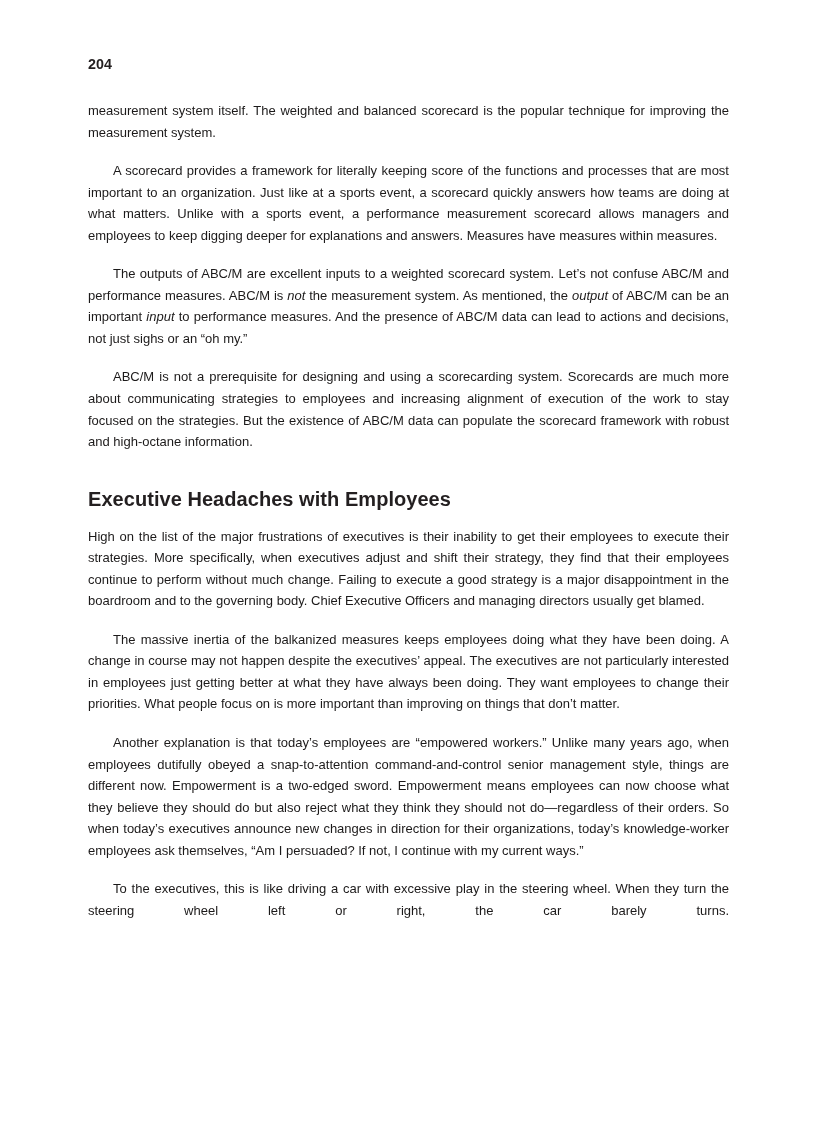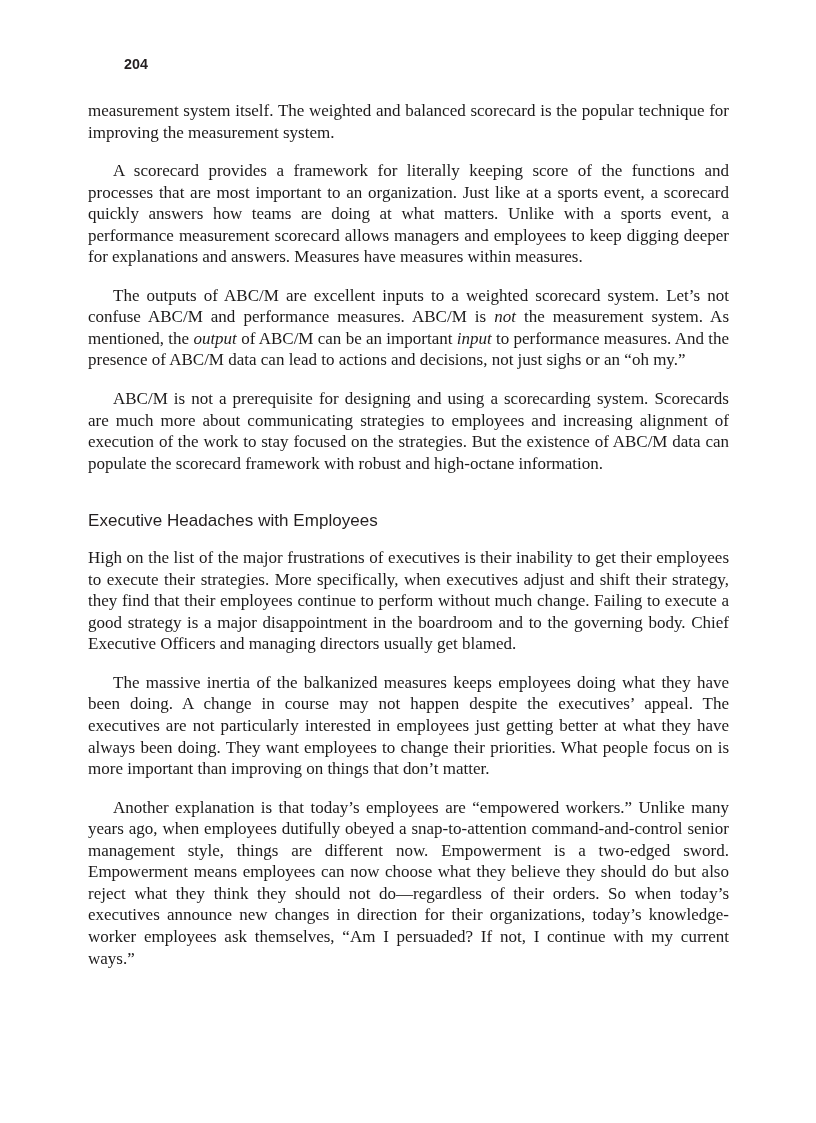--- a/index.html
+++ b/index.html
@@ -24,57 +24,56 @@
     align-items: baseline;
     font-family: "Liberation Sans", sans-serif;
     font-weight: bold;
     font-size: 14.3px;
     letter-spacing: 0.1px;
     color: #231f20;
     white-space: nowrap;
   }
   .running-head .folio {
     margin-right: 22px;
-    margin-left: 36px;
   }
   .running-head .head-title {
     letter-spacing: 0.15px;
   }
   .textblock {
     position: absolute;
     left: 88px;
     top: 100px;
     width: 641px;
   }
   .textblock p {
     margin: 0;
-    font-family: Liberation Serif, serif;
-    font-size: 17px;
+    font-family: Liberation Sans, sans-serif;
+    font-size: 13px;
     line-height: 21.55px;
     color: #1c1a1a;
     text-align: justify;
     text-justify: inter-word;
     hyphens: none;
     -webkit-hyphens: none;
   }
   .textblock p.indent {
     text-indent: 25px;
     margin-top: 17px;
   }
   .textblock p.noindent {
     text-indent: 0;
   }
   .textblock p.last-line-full {
     text-align-last: justify;
   }
   h2.section-heading {
     margin: 0;
     font-family: "Liberation Sans", sans-serif;
-    font-weight: normal;
-    font-size: 17px;
+    font-weight: bold;
+    font-size: 20px;
     line-height: 21px;
     color: #231f20;
     letter-spacing: 0.05px;
   }
   .gap-before-heading { height: 36px; }
   .gap-after-heading  { height: 16px; }
   em { font-style: italic; }
 </style>
 </head>
 <body>
@@ -100,16 +99,17 @@
     <h2 class="section-heading">Executive Headaches with Employees</h2>
 
     <div class="gap-after-heading"></div>
 
     <p class="noindent">High on the list of the major frustrations of executives is their inability to get their employees to execute their strategies. More specifically, when executives adjust and shift their strategy, they find that their employees continue to perform without much change. Failing to execute a good strategy is a major disappointment in the boardroom and to the governing body. Chief Executive Officers and managing directors usually get blamed.</p>
 
     <p class="indent">The massive inertia of the balkanized measures keeps employees doing what they have been doing. A change in course may not happen despite the executives’ appeal. The executives are not particularly interested in employees just getting better at what they have always been doing. They want employees to change their priorities. What people focus on is more important than improving on things that don’t matter.</p>
 
     <p class="indent">Another explanation is that today’s employees are “empowered workers.” Unlike many years ago, when employees dutifully obeyed a snap-to-attention command-and-control senior management style, things are different now. Empowerment is a two-edged sword. Empowerment means employees can now choose what they believe they should do but also reject what they think they should not do—regardless of their orders. So when today’s executives announce new changes in direction for their organizations, today’s knowledge-worker employees ask themselves, “Am I persuaded? If not, I continue with my current ways.”</p>
 
+    <p class="indent last-line-full">To the executives, this is like driving a car with excessive play in the steering wheel. When they turn the steering wheel left or right, the car barely turns.</p>
 
   </div>
 
 </div>
 
 </body></html>

